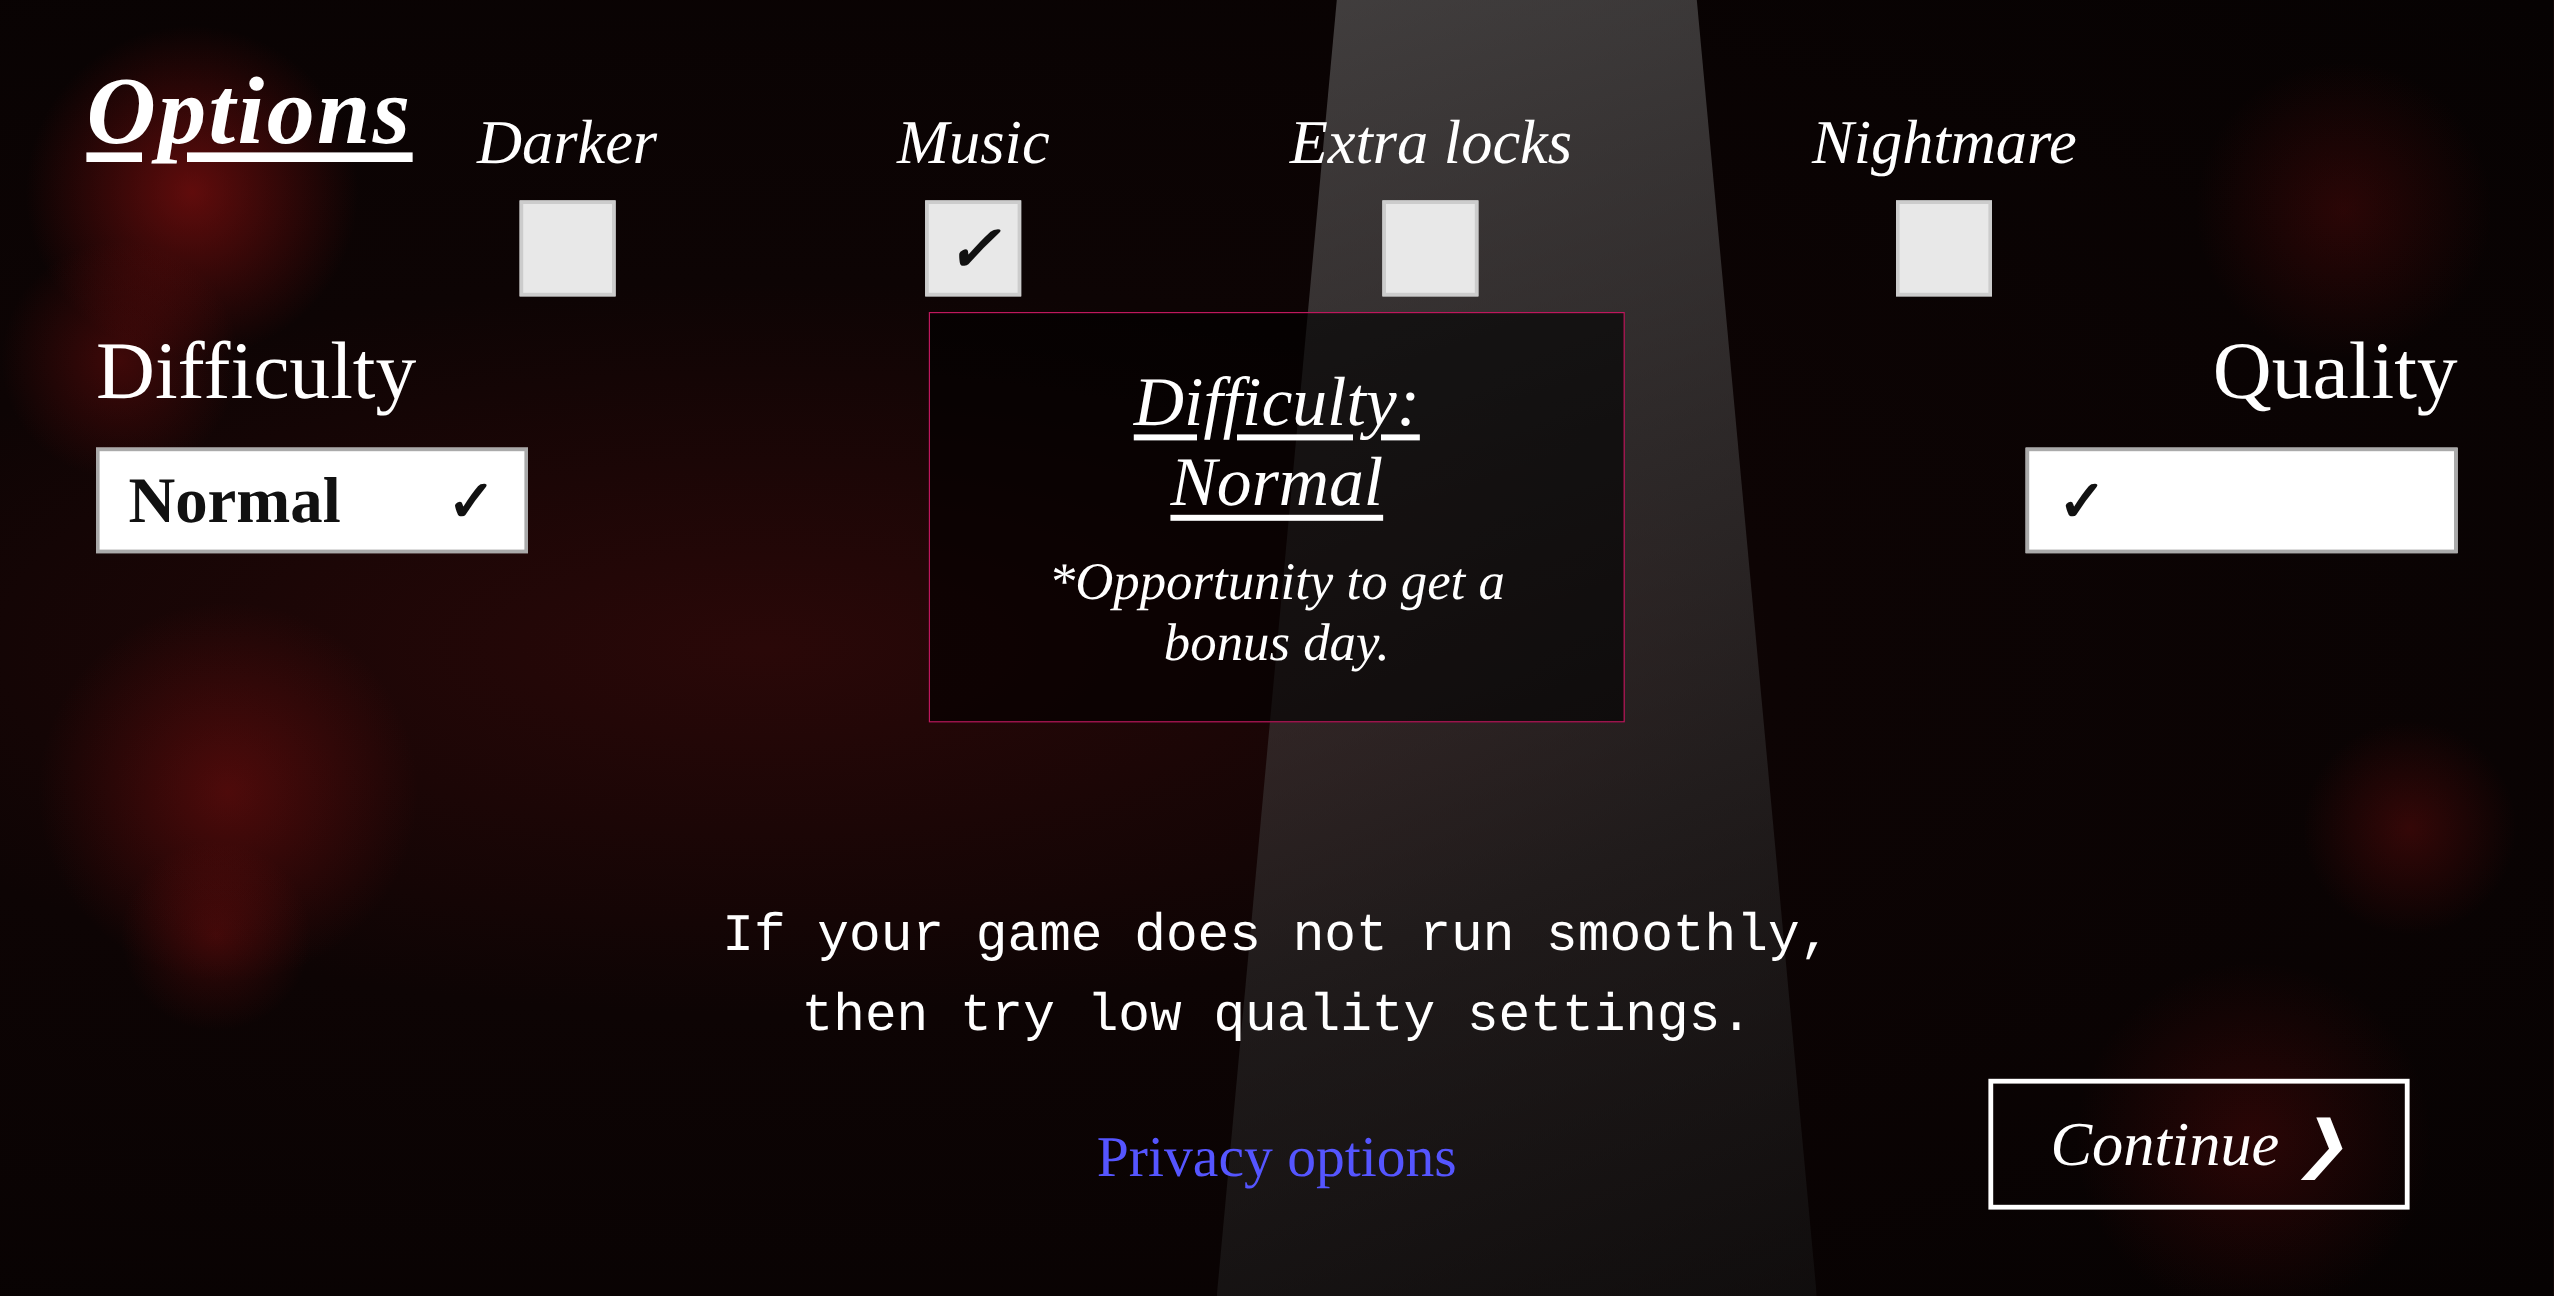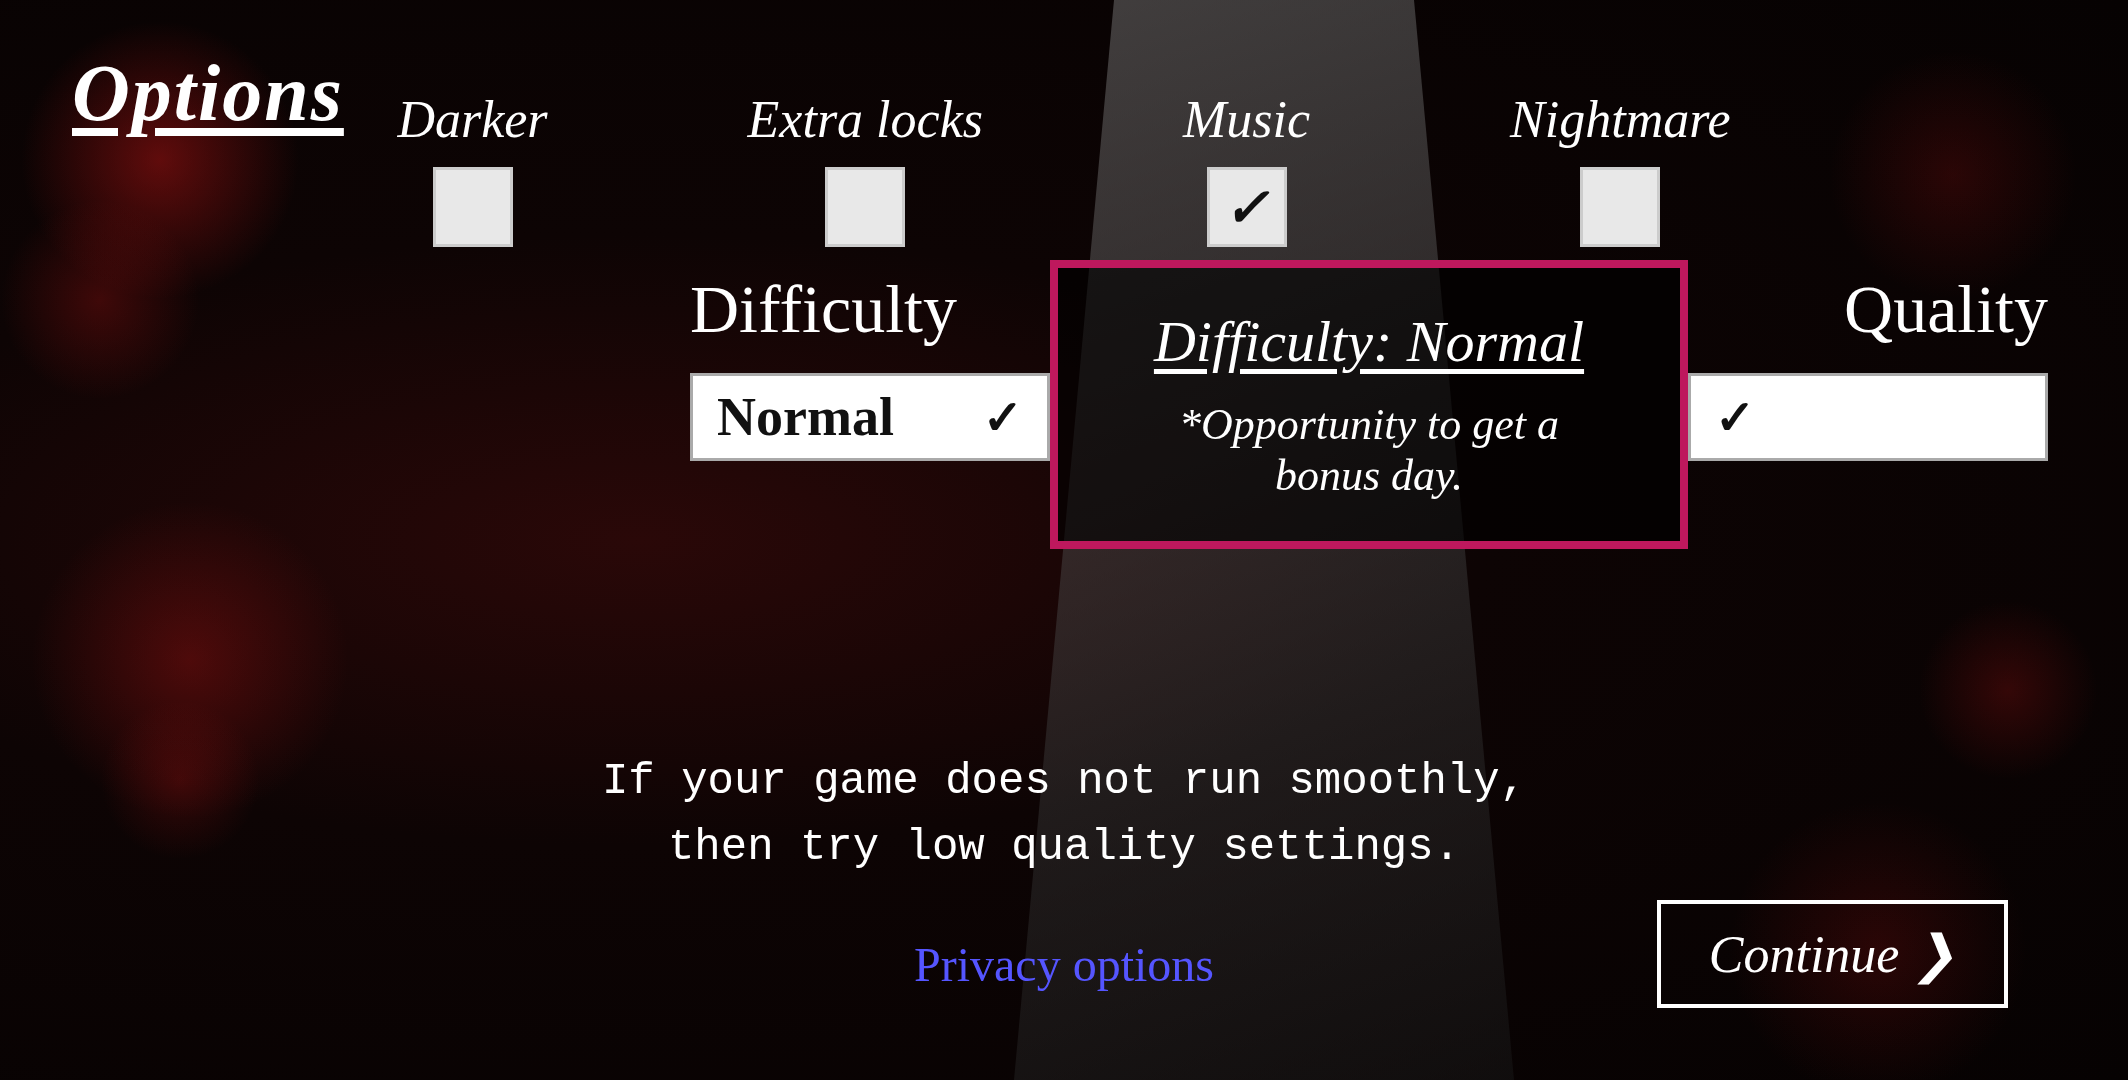--- a/index.html
+++ b/index.html
@@ -109,21 +109,21 @@
       font-weight: bold;
     }
 
     
     .middle-section {
       position: absolute;
       top: 260px;
       left: 0;
       right: 0;
       display: flex;
-      justify-content: flex-end;
+      justify-content: space-between;
       align-items: flex-start;
       padding: 0 80px;
     }
 
     
     .difficulty-panel {
       display: flex;
       flex-direction: column;
       align-items: flex-start;
       gap: 24px;
@@ -155,23 +155,23 @@
       font-family: Georgia, serif;
     }
 
     .dropdown-check {
       font-size: 48px;
       color: #111;
     }
 
     
     .description-box {
-      border: 8px solid #be185d;
+      border: 1px solid #be185d;
       padding: 40px 75px;
-      width: 638px;
+      width: 580px;
       background: rgba(0,0,0,0.6);
       text-align: center;
     }
 
     .desc-title {
       font-size: 58px;
       color: #fff;
       font-style: italic;
       font-family: Georgia, serif;
       text-decoration: underline;
@@ -268,27 +268,27 @@
   <div class="page-title">Options</div>
 
   <div class="checkboxes-row">
 
     <div class="checkbox-group">
       <span class="checkbox-label">Darker</span>
       <div class="checkbox-box"></div>
     </div>
 
     <div class="checkbox-group">
+      <span class="checkbox-label">Music</span>
+      <div class="checkbox-box checked"></div>
+    </div>
+
+    <div class="checkbox-group">
       <span class="checkbox-label">Extra locks</span>
       <div class="checkbox-box"></div>
-    </div>
-
-    <div class="checkbox-group">
-      <span class="checkbox-label">Music</span>
-      <div class="checkbox-box checked"></div>
     </div>
 
     <div class="checkbox-group">
       <span class="checkbox-label">Nightmare</span>
       <div class="checkbox-box"></div>
     </div>
 
   </div>
 
   <div class="middle-section">

